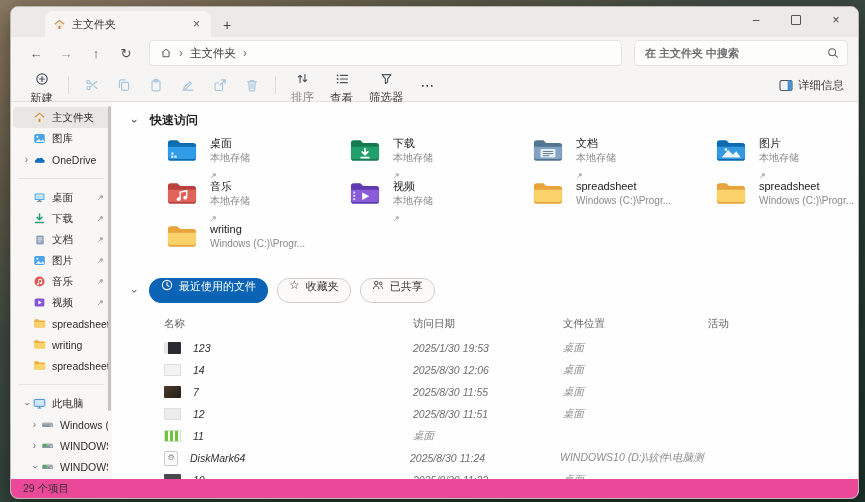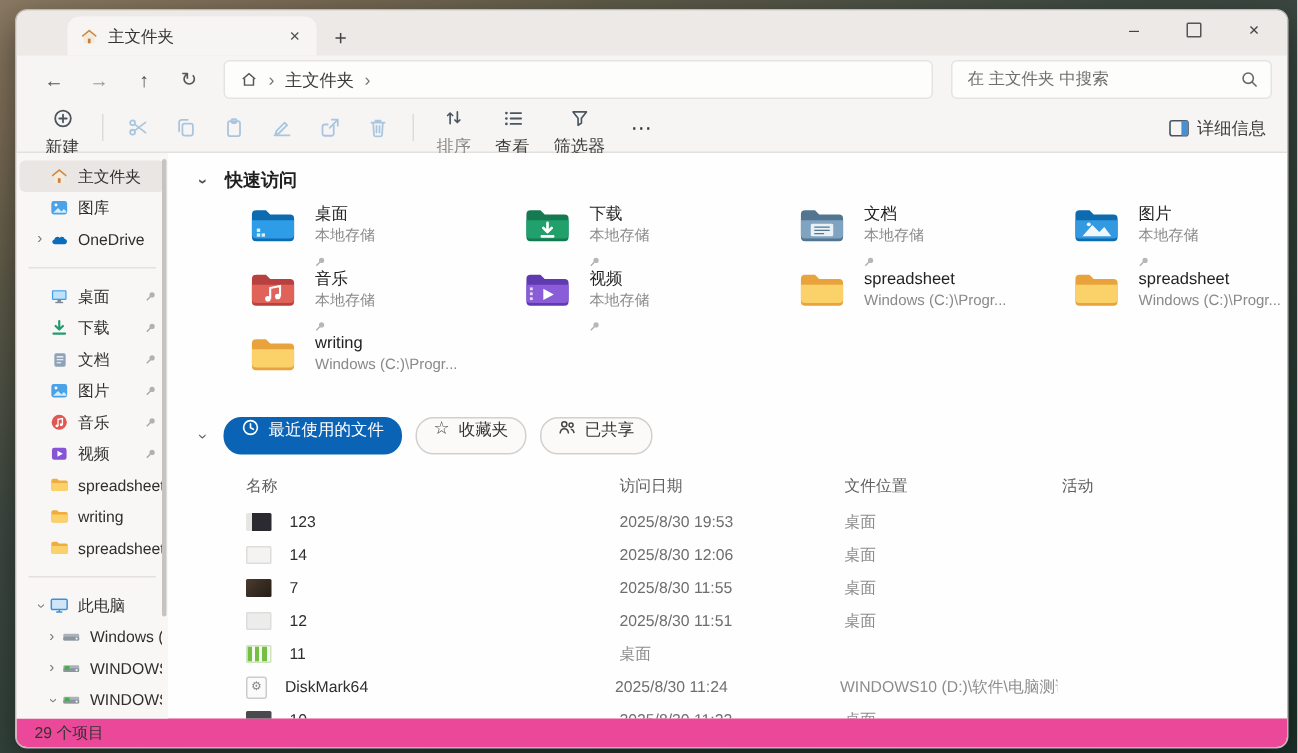--- a/index.html
+++ b/index.html
@@ -20,21 +20,21 @@
   .wc{width:40px;height:26px;display:flex;align-items:center;justify-content:center;color:#444;font-size:12px;}
   .maxbox{display:inline-block;width:8px;height:8px;border:1px solid #555;border-radius:1px;}
   
   .addressbar{height:32px;display:flex;align-items:center;gap:4px;padding:0 10px 0 12px;flex:0 0 auto;}
   .nav{width:26px;height:24px;display:flex;align-items:center;justify-content:center;font-size:13px;color:#555;border-radius:4px;}
   .nav.dim{color:#9a9a9a;}
   .crumbbar{flex:1;height:24px;background:#fdfdfc;border:1px solid #e6e3e0;border-radius:4px;display:flex;align-items:center;
     gap:7px;padding:0 10px;font-size:11.5px;color:#3b3b3b;margin-left:6px;}
   .crumb-sep{color:#777;font-size:12px;}
   .searchbox{width:212px;height:24px;background:#fdfdfc;border:1px solid #e6e3e0;border-radius:4px;display:flex;align-items:center;margin-left:8px;}
-  .searchbox input{flex:1;border:none;outline:none;background:transparent;font-size:11px;color:#444;padding:0 6px 0 10px;font-family:inherit;}
+  .searchbox input{flex:1;border:none;outline:none;background:transparent;font-size:11px;color:#444;padding:0 6px 0 10px;font-family:inherit;font-weight:bold;}
   .searchbox input::placeholder{color:#6e6e6e;opacity:1;}
   .search-ic{margin-right:8px;display:flex;}
   
   .toolbar{height:32px;display:flex;align-items:center;padding:0 14px 0 12px;border-bottom:1px solid #e3e1de;flex:0 0 auto;gap:2px;}
   .tbtn{display:flex;align-items:center;gap:5px;padding:0 7px;height:26px;border-radius:4px;font-size:11.5px;color:#3e3e3e;flex-direction:column;}
   .tbtn svg{display:block;}
   .ticon{width:30px;height:26px;display:flex;align-items:center;justify-content:center;}
   .tsep{width:1px;height:18px;background:#dedbd8;margin:0 6px;}
   .caret{width:0;height:0;border-left:3.5px solid transparent;border-right:3.5px solid transparent;border-top:4px solid #777;margin-left:2px;}
   .more{font-size:14px;color:#333;padding:0 8px;letter-spacing:1px;}
@@ -66,21 +66,21 @@
   
   .pillrow{display:flex;align-items:center;gap:9px;margin:14px 0 0 18px;}
   .pill{display:flex;align-items:flex-start;gap:6px;height:23px;padding:0 11px;border-radius:12px;border:1px solid #d2cfcc;background:#fbfaf9;font-size:11px;color:#333;}
   .pill.active{background:#0b63b5;border-color:#0b63b5;color:#fff;}
   .pill .star{font-size:12px;color:#444;line-height:1;}
   .thead{display:flex;margin:14px 0 0 0;padding-left:52px;font-size:10.5px;color:#5f5f5f;}
   .c-name{width:249px;}
   .c-date{width:150px;}
   .c-loc{width:145px;}
   .c-act{flex:1;}
-  .rows{margin-top:6px;}
+  .rows{margin-top:6px;font-style:italic;}
   .frow{display:flex;align-items:center;height:22px;padding-left:52px;font-size:10.5px;}
   .thumb{width:17px;height:12px;border-radius:1px;margin-right:12px;flex:0 0 auto;position:relative;display:flex;align-items:center;justify-content:center;}
   .n-cell{width:220px;color:#2e2e2e;}
   .d-cell{width:150px;color:#6e6e6e;}
   .l-cell{width:145px;color:#8c8c8c;white-space:nowrap;overflow:hidden;}
   .a-cell{flex:1;}
   .t-dark-video{background:linear-gradient(90deg,#e8e6e2 0 4px,#2a2a30 4px);}
   .t-light-doc{background:#f4f3f1;border:1px solid #ddd;width:15px;height:10px;}
   .t-dark-photo{background:linear-gradient(135deg,#4a3b2e,#241d16);}
   .t-light-doc2{background:#ececea;border:1px solid #ddd;width:15px;height:10px;}
@@ -642,21 +642,21 @@
         <span class="c-name">名称</span>
         <span class="c-date">访问日期</span>
         <span class="c-loc">文件位置</span>
         <span class="c-act">活动</span>
       </div>
 
       <div class="rows">
         <div class="frow">
           <span class="thumb t-dark-video"></span>
           <span class="n-cell">123</span>
-          <span class="d-cell">2025/8/30 19:53</span>
+          <span class="d-cell">2025/1/30 19:53</span>
           <span class="l-cell">桌面</span>
           <span class="a-cell"></span>
         </div>
         <div class="frow">
           <span class="thumb t-light-doc"></span>
           <span class="n-cell">14</span>
           <span class="d-cell">2025/8/30 12:06</span>
           <span class="l-cell">桌面</span>
           <span class="a-cell"></span>
         </div>

